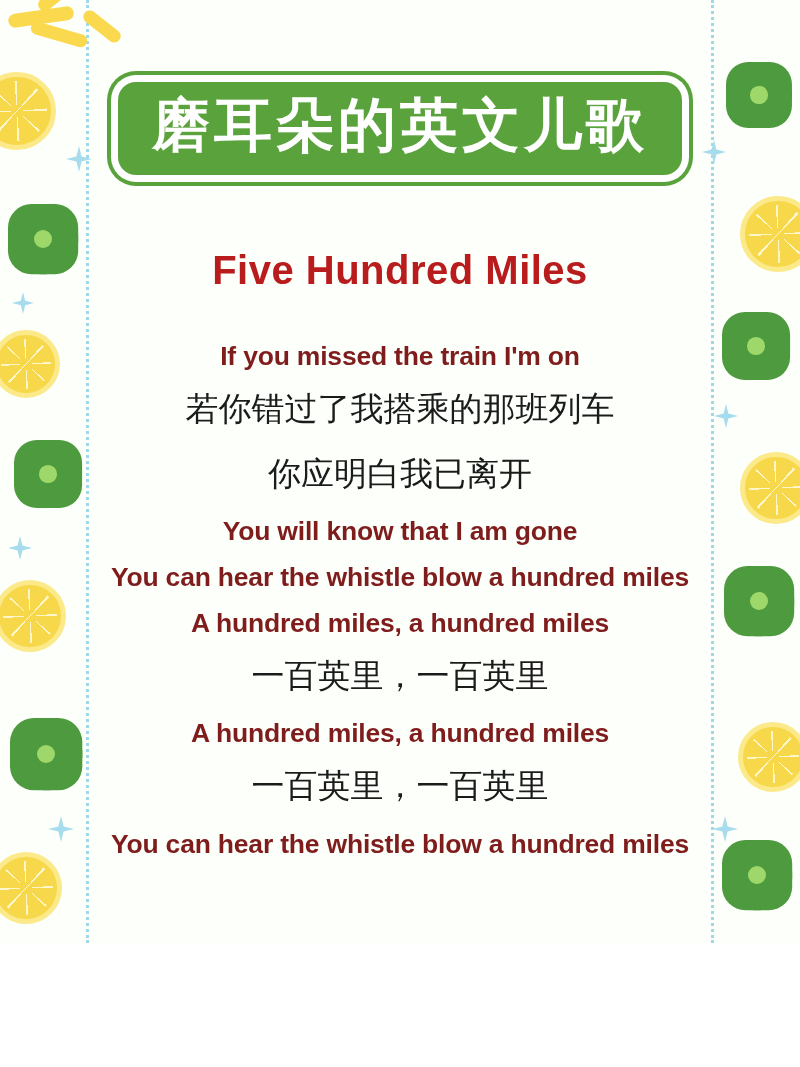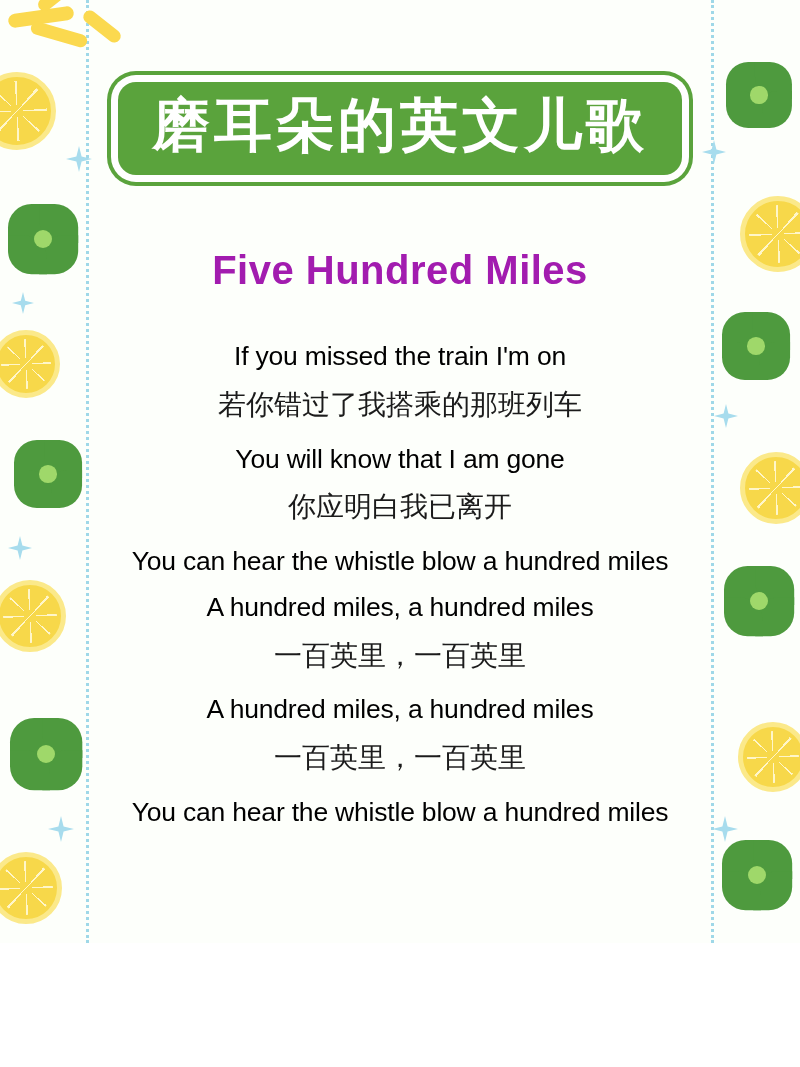--- a/index.html
+++ b/index.html
@@ -132,45 +132,45 @@
 
   
   .content {
     position: absolute;
     top: 248px;
     left: 96px;
     right: 96px;
     text-align: center;
   }
   .song-title {
-    color: #a21caf;
+    color: #b91c1c;
     font-size: 40px;
     font-weight: bold;
     letter-spacing: 0.5px;
     margin: 0 0 44px 0;
     font-family: "Liberation Sans", sans-serif;
   }
   .lyrics {
     list-style: none;
     margin: 0;
     padding: 0;
   }
   .line {
     margin: 0 0 6px 0;
   }
   .line.en {
-    color: #000000;
-    font-weight: normal;
+    color: #7f1d1d;
+    font-weight: bold;
     font-size: 26.5px;
     letter-spacing: -0.2px;
     line-height: 1.5;
   }
   .line.zh {
     color: #1b1b1b;
-    font-size: 28px;
+    font-size: 33px;
     line-height: 1.6;
     margin-bottom: 12px;
     font-family: "DejaVu Sans", "Liberation Sans", sans-serif;
   }
 </style>
 </head>
 <body>
 
 <div class="poster">
 
@@ -266,22 +266,22 @@
     <div class="title-text">磨耳朵的英文儿歌</div>
   </div>
 
   <div class="content">
     <h1 class="song-title">Five Hundred Miles</h1>
 
     <div class="lyrics">
       <div class="line en">If you missed the train I'm on</div>
       <div class="line zh">若你错过了我搭乘的那班列车</div>
 
+      <div class="line zh">你应明白我已离开</div>
       <div class="line en">You will know that I am gone</div>
-      <div class="line zh">你应明白我已离开</div>
 
       <div class="line en">You can hear the whistle blow a hundred miles</div>
 
       <div class="line en">A hundred miles, a hundred miles</div>
       <div class="line zh">一百英里，一百英里</div>
 
       <div class="line en">A hundred miles, a hundred miles</div>
       <div class="line zh">一百英里，一百英里</div>
 
       <div class="line en">You can hear the whistle blow a hundred miles</div>

